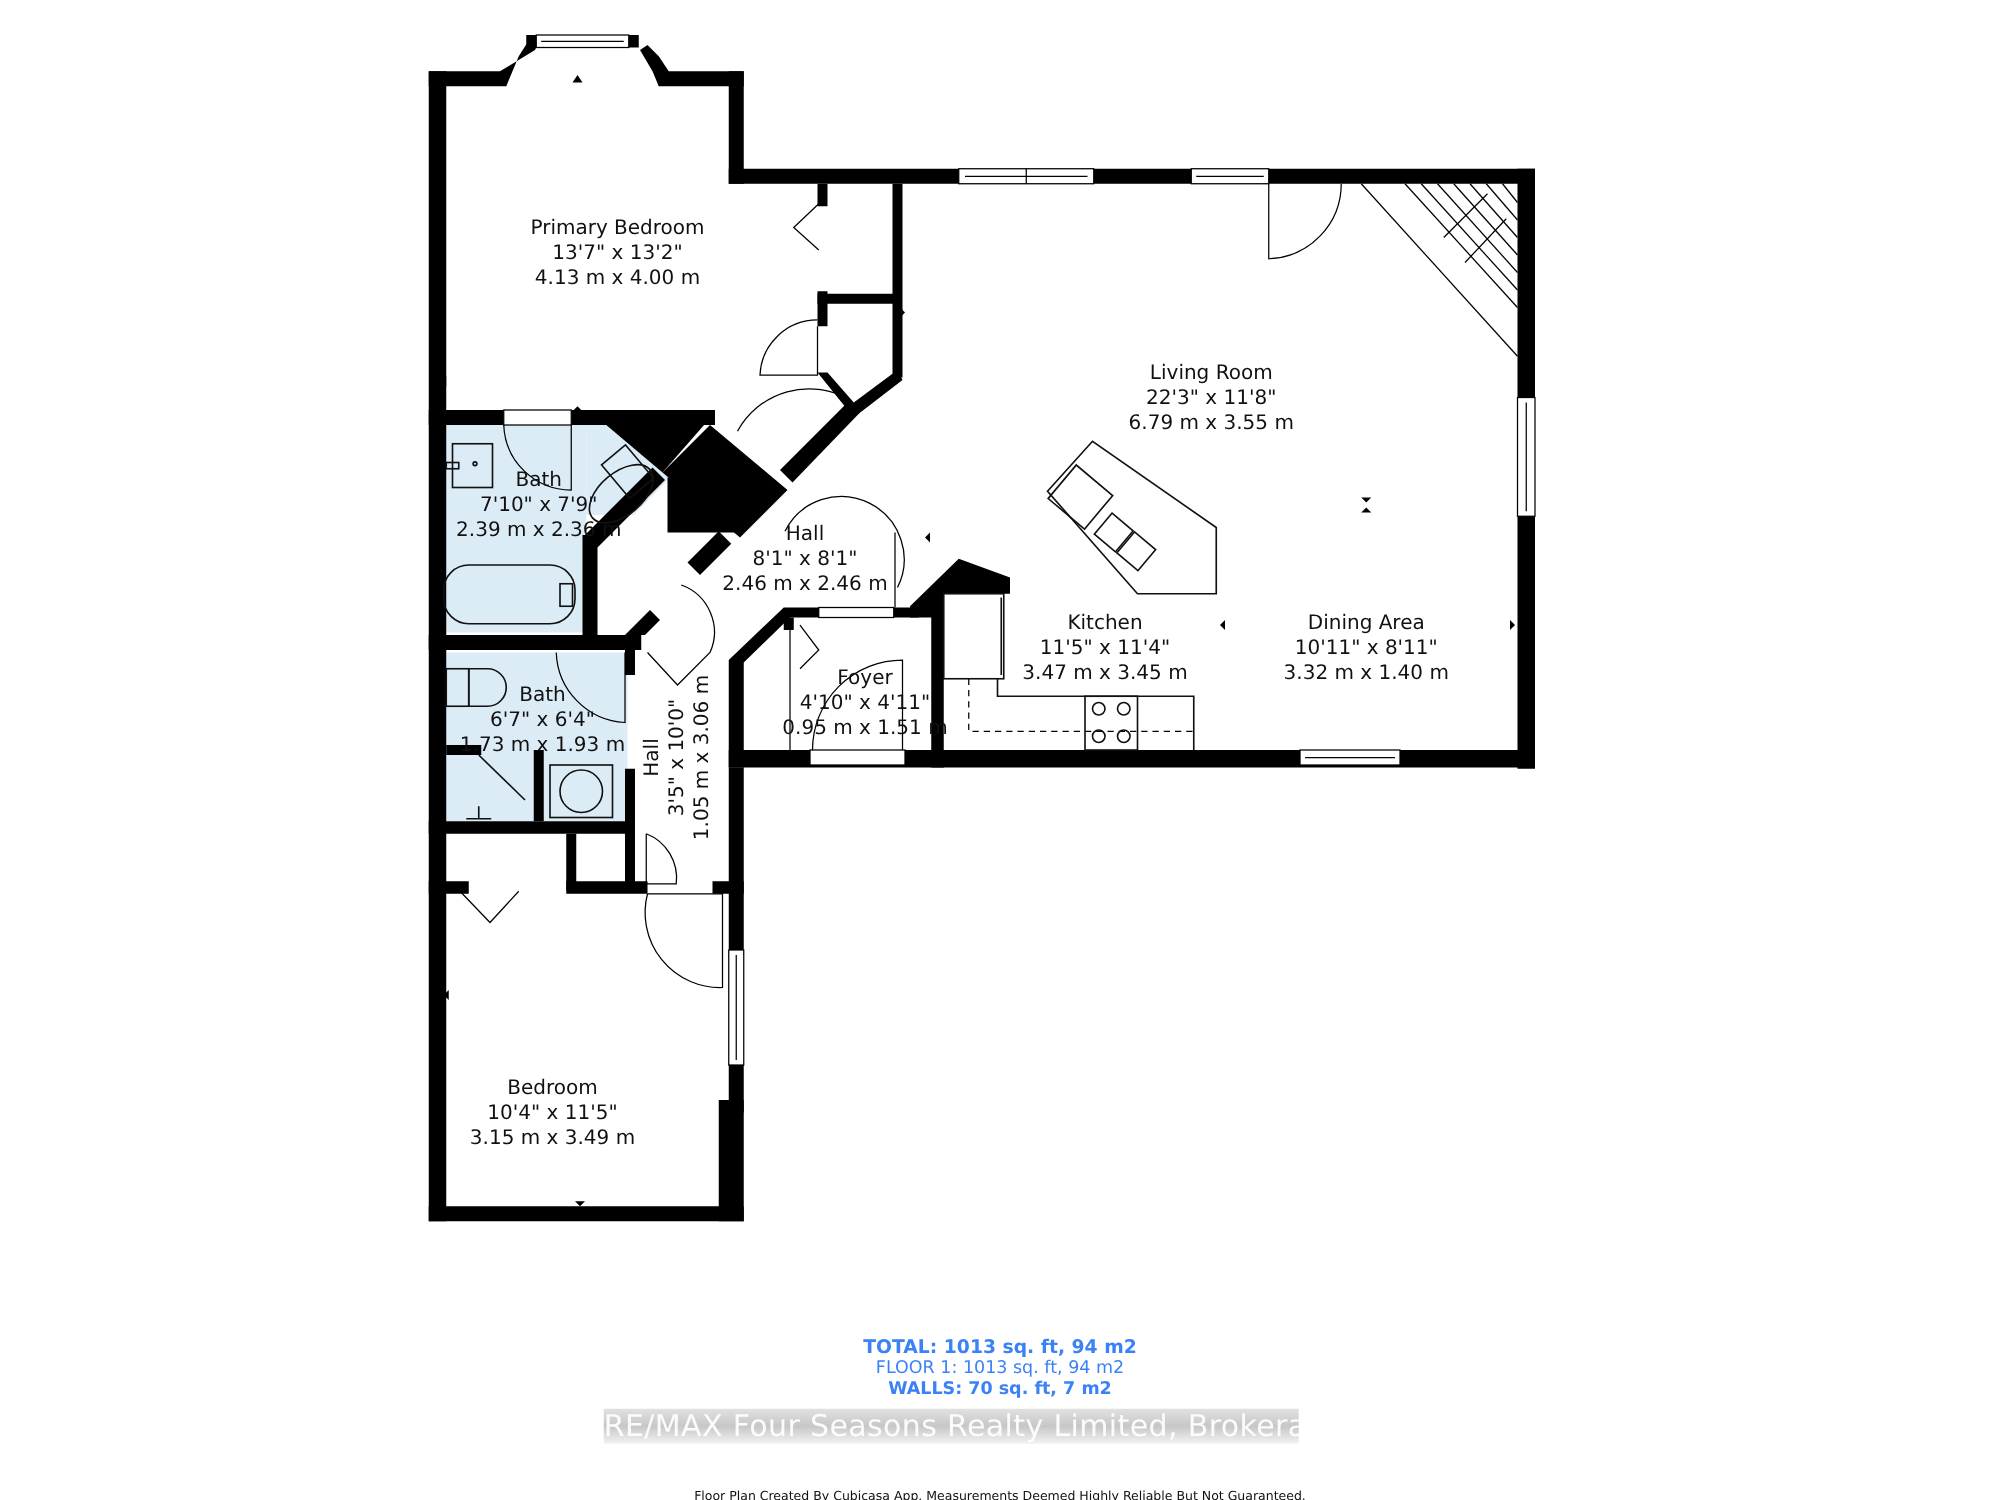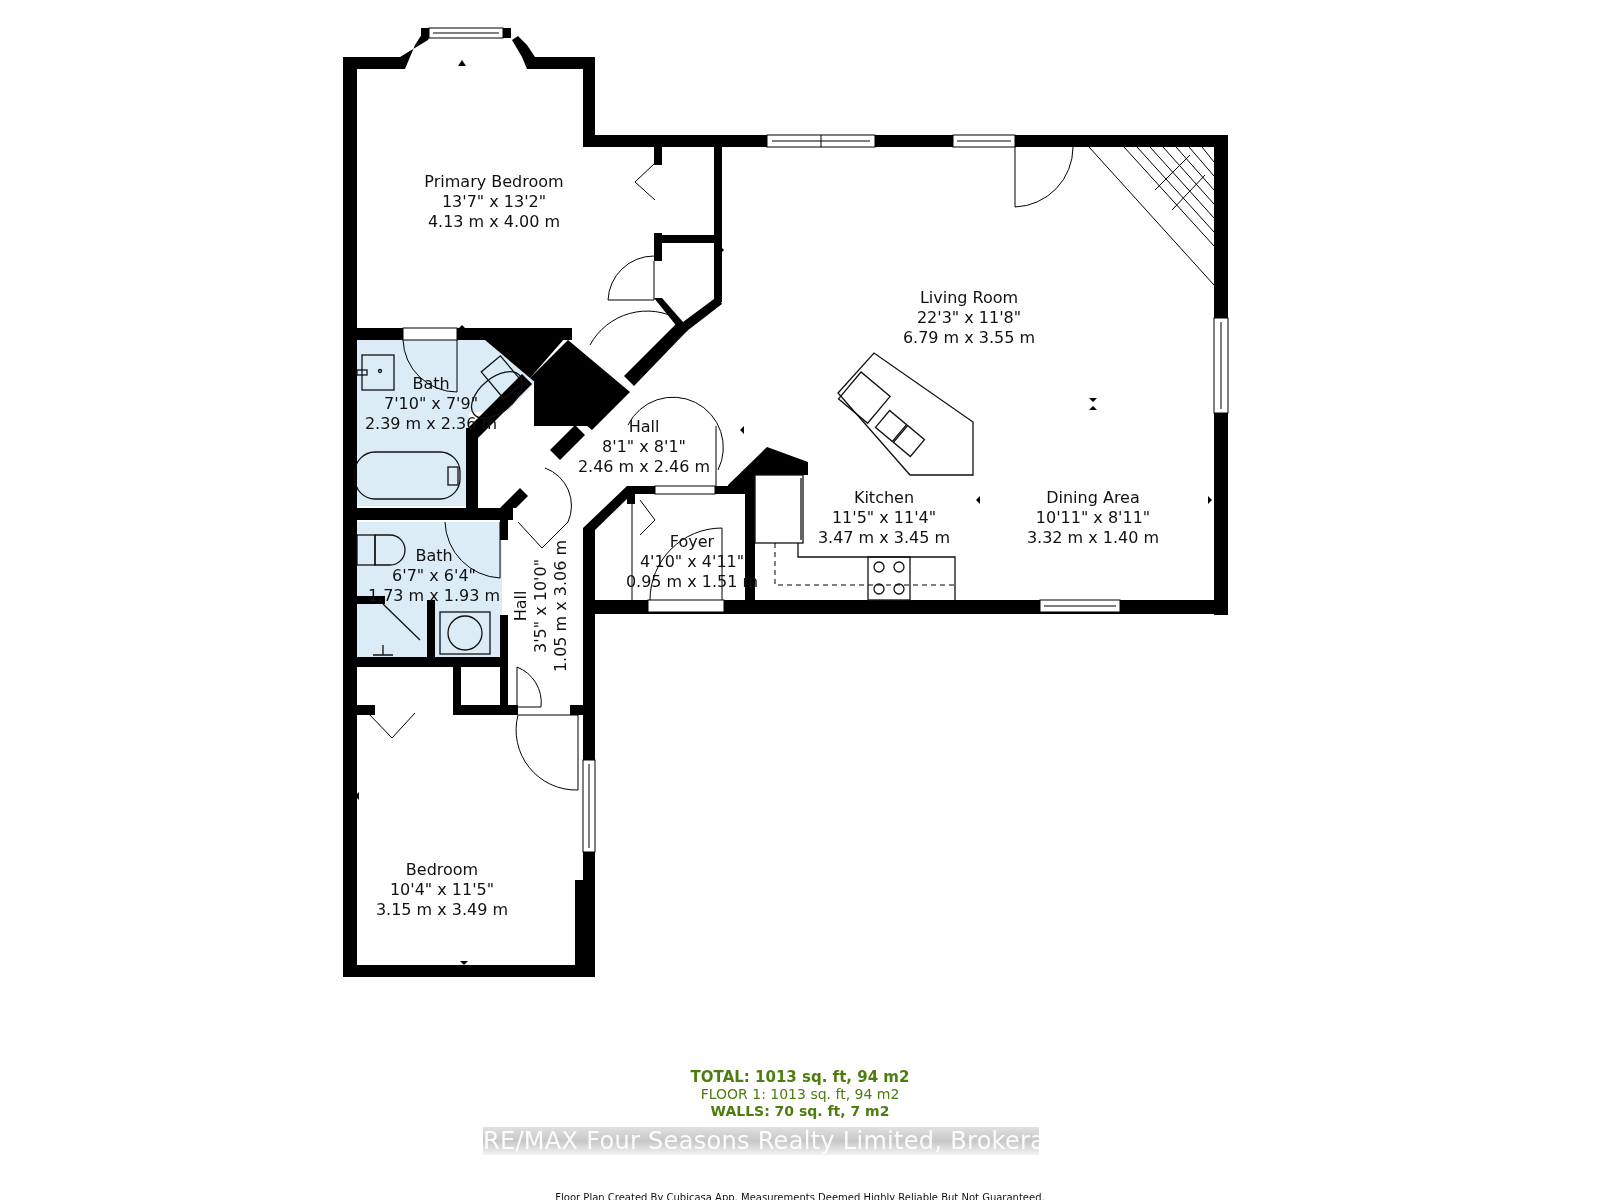--- a/index.html
+++ b/index.html
@@ -8,21 +8,21 @@
   .wall { fill: #000; }
   .thin { stroke: #000; stroke-width: 1; fill: none; }
   .thin2 { stroke: #111; stroke-width: 1.3; fill: none; }
   .win { fill: #fff; stroke: #000; stroke-width: 1; }
   .bathfill { fill: #dcecf7; }
   .dash { stroke: #000; stroke-width: 1; fill: none; stroke-dasharray: 5 4; }
   .marker { fill: #000; }
   .room-label { position: absolute; text-align: center; color: #111; font-size: 16px; line-height: 20px; white-space: nowrap; transform: translateX(-50%); }
   .room-label .name, .room-label .imp, .room-label .met { display: block; }
   .room-label.vertical { transform: translate(-50%, -50%) rotate(-90deg); }
-  .totals { position: absolute; left: 50%; transform: translateX(-50%); text-align: center; color: #4d7c0f; font-size: 14px; line-height: 17px; white-space: nowrap; }
+  .totals { position: absolute; left: 50%; transform: translateX(-50%); text-align: center; color: #3b82f6; font-size: 14px; line-height: 17px; white-space: nowrap; }
   .totals .total { font-weight: bold; font-size: 15px; }
   .watermark { position: absolute; left: 483px; top: 1127px; width: 556px; height: 28px; background: linear-gradient(180deg, rgba(200,200,200,0.55) 0%, rgba(180,180,180,0.75) 50%, rgba(220,220,220,0.35) 100%); color: rgba(255,255,255,0.92); font-size: 24px; line-height: 28px; text-align: center; white-space: nowrap; letter-spacing: 0.3px; }
   .credit { position: absolute; left: 50%; top: 1192px; transform: translateX(-50%); font-size: 10px; color: #111; white-space: nowrap; text-align: center; }
 </style>
 </head>
 <body>
 
 <svg id="plan" viewBox="0 0 1600 1200" xmlns="http://www.w3.org/2000/svg">
 
   <g>

